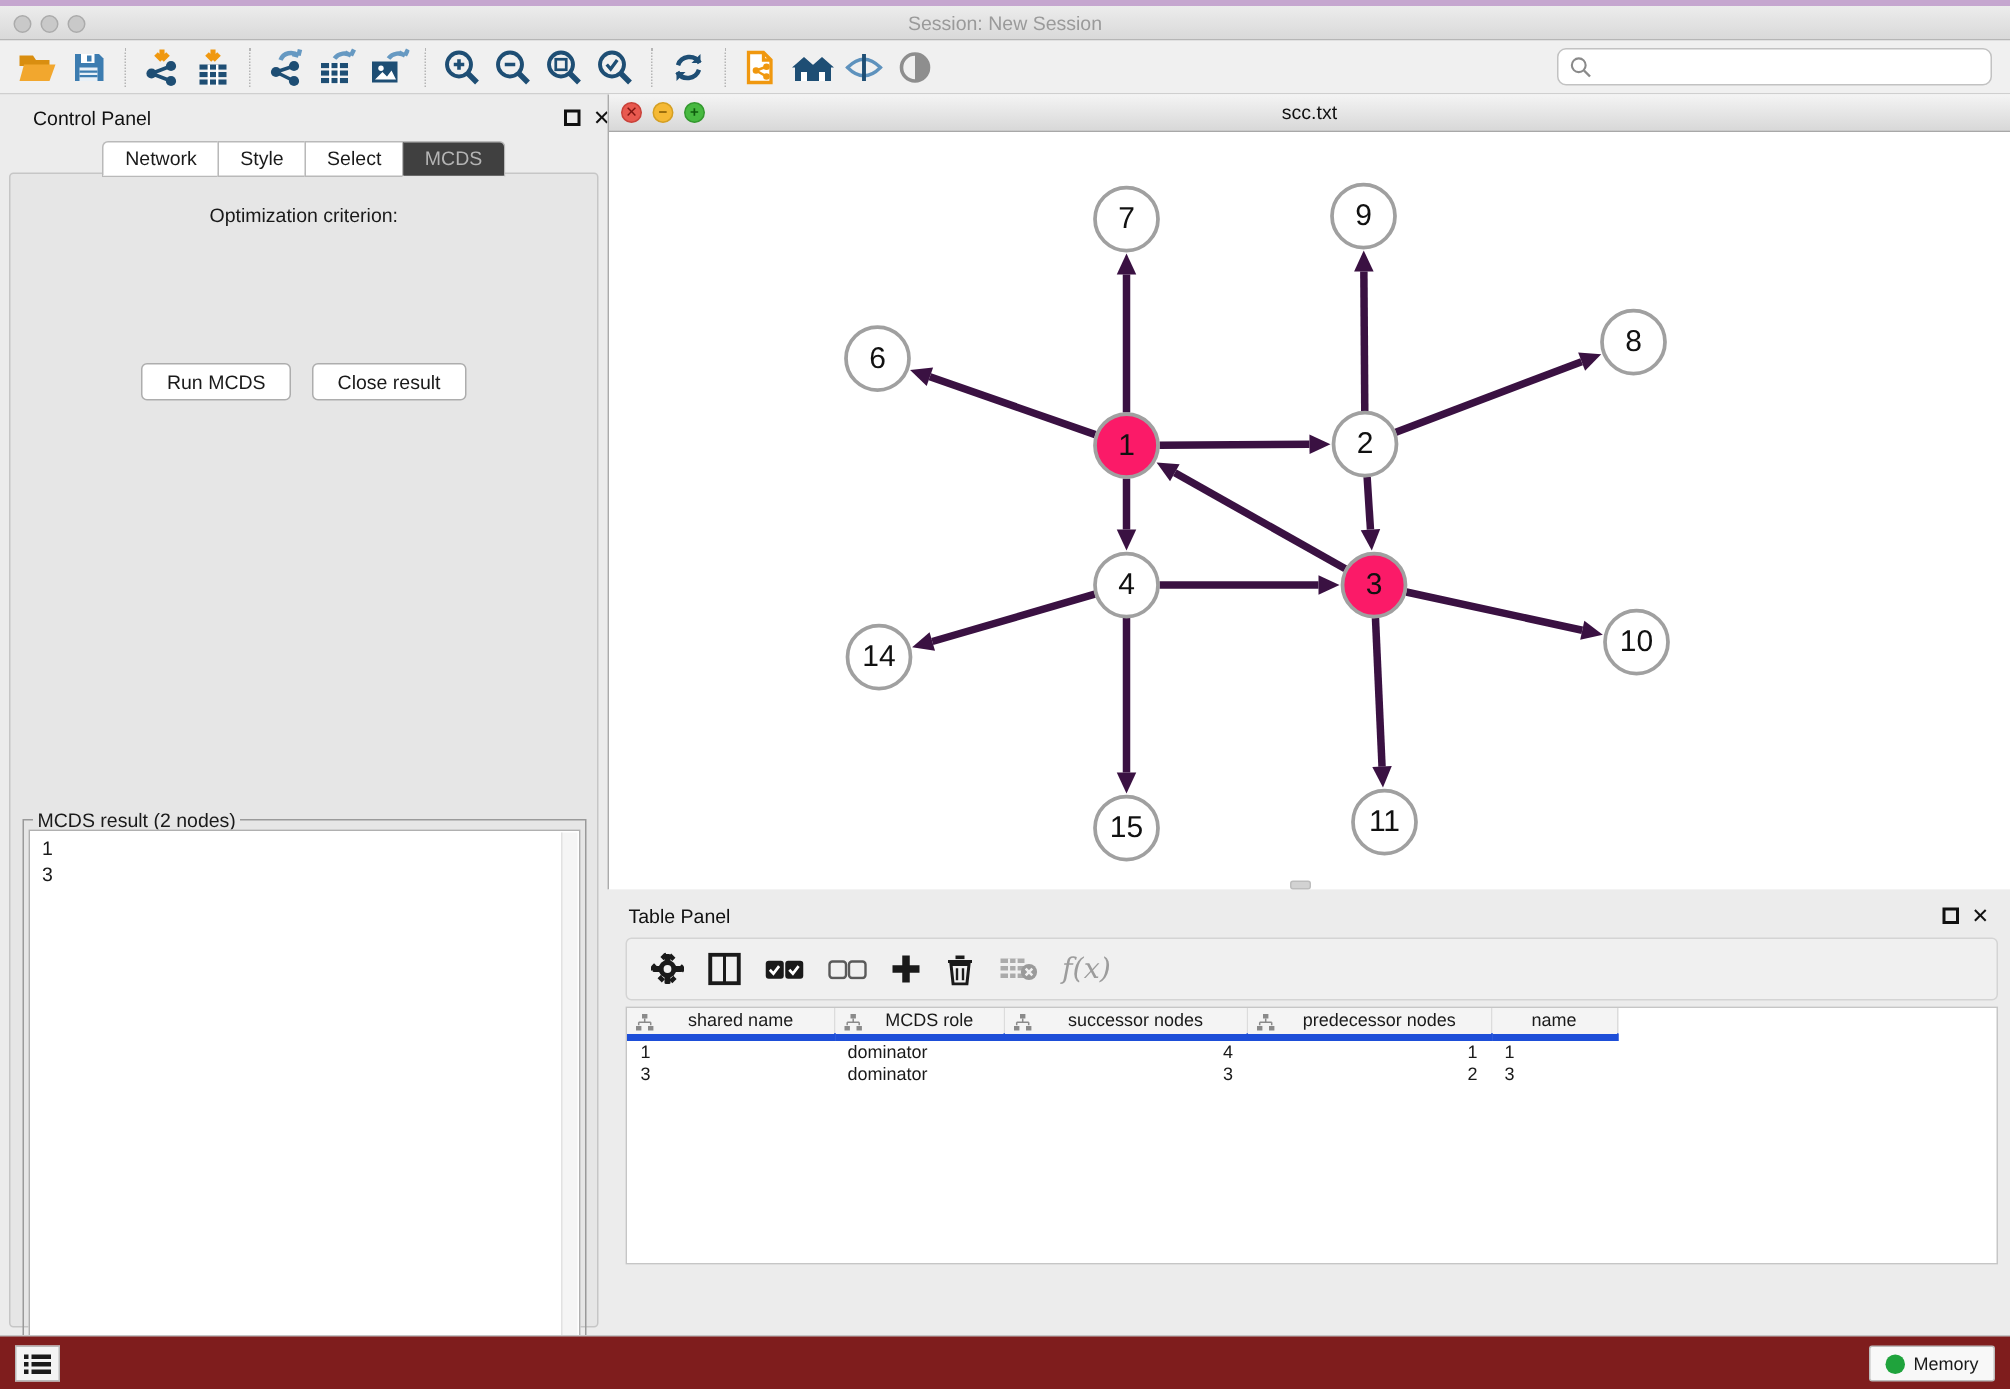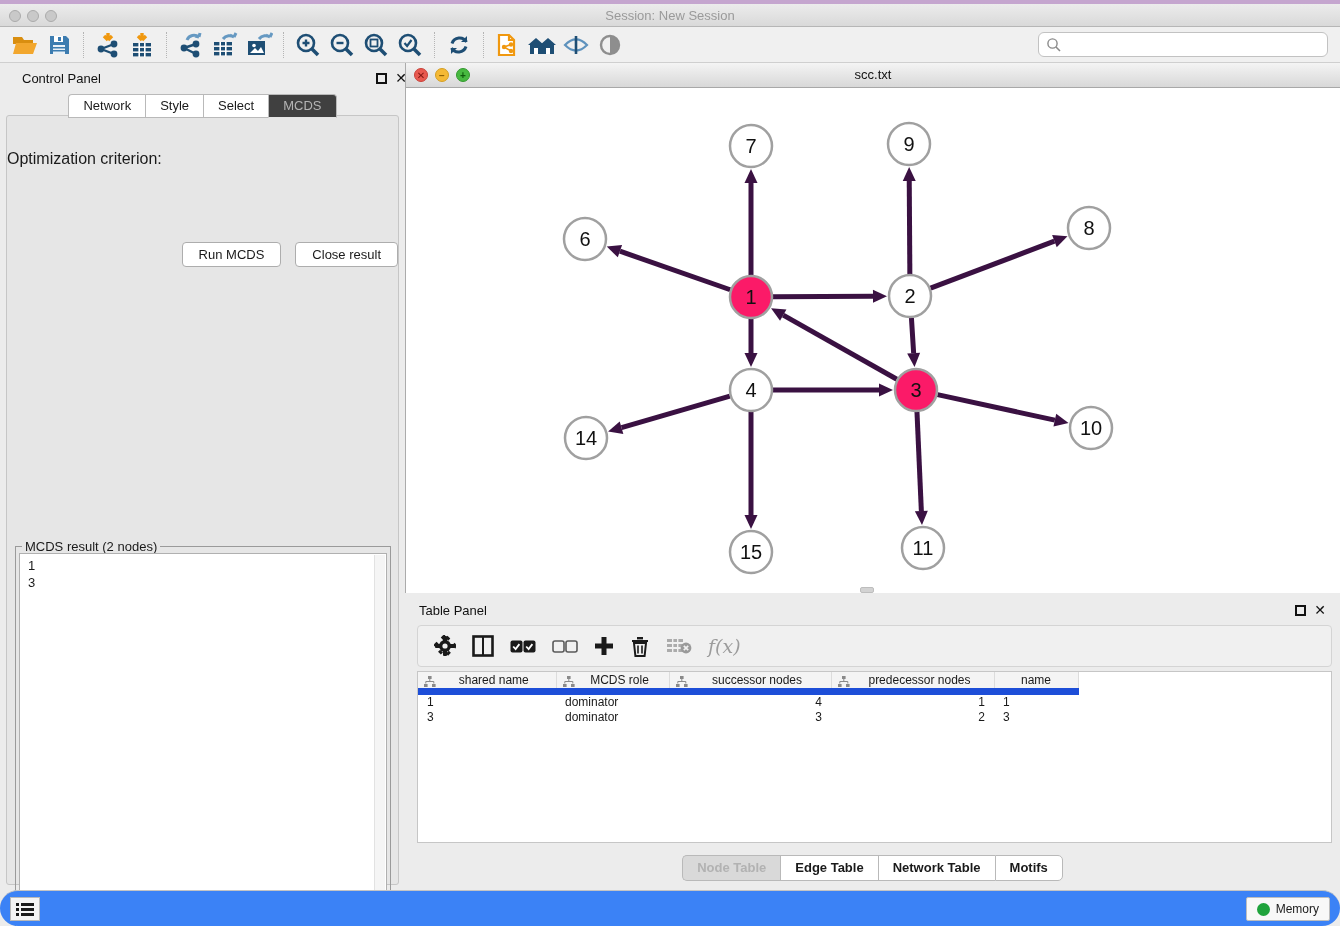--- a/index.html
+++ b/index.html
@@ -33,27 +33,27 @@
 
   .cp-tabs { position:absolute; left:0; top:31px; width:100%; display:flex; justify-content:center; z-index:3; }
   .tab { border:1px solid #B9B9B9; background:#fff; padding:3px 14px 4px; font-size:13px;
     border-right-width:0; }
   .tab:first-child { border-top-left-radius:4px; }
   .tab:last-child { border-right-width:1px; border-top-right-radius:4px; }
   .tab.active { background:#404040; color:#B4B4B4; border-bottom-color:#E4E4E4; }
 
   .cp-body { position:absolute; left:6px; top:52px; width:393px; height:770px;
     background:#E6E6E6; border:1px solid #C6C6C6; border-radius:3px; }
-  .opt-label { margin-top:34px; font-size:16px; }
+  .opt-label { text-align:center; margin-top:20px; font-size:13px; }
   .criterion { position:absolute; left:38px; top:94px; width:312px; height:23px; background:#fff;
     border:1px solid #ADADAD; border-radius:4px; display:flex; align-items:center; padding:0 6px 0 12px; font-size:13px; }
   .stepper { margin-left:auto; display:flex; flex-direction:column; gap:2px; }
   .arr-up { width:0; height:0; border-left:4px solid transparent; border-right:4px solid transparent; border-bottom:5px solid #555; }
   .arr-dn { width:0; height:0; border-left:4px solid transparent; border-right:4px solid transparent; border-top:5px solid #555; }
-  .cp-buttons { position:absolute; left:0; top:126px; width:100%; display:flex; justify-content:flex-end; gap:14px; }
+  .cp-buttons { position:absolute; left:0; top:126px; width:100%; display:flex; justify-content:center; gap:14px; }
   .btn { background:#fff; border:1px solid #ADADAD; border-radius:4px; padding:4px 16px; font-size:13px; }
 
   .result-group { position:absolute; left:8px; top:430px; width:376px; height:382px;
     border:1px solid #9A9A9A; }
   .result-legend { position:absolute; left:6px; top:-8px; background:#E6E6E6; padding:0 3px; font-size:13px; }
   .result-list { position:absolute; left:3px; top:6px; width:368px; height:370px; background:#fff;
     border:1px solid #B0B0B0; padding:3px 0 0 8px; font-size:13px; line-height:17px; }
   .result-scroll { position:absolute; right:1px; top:1px; width:11px; height:368px; background:#F5F5F5; border-left:1px solid #E2E2E2; }
 
   
@@ -74,34 +74,34 @@
   
   .table-panel { position:absolute; left:405px; top:597px; width:935px; height:293px; background:#ECECEC; }
   .tp-header { position:absolute; left:0; top:0; width:100%; height:26px; display:flex; align-items:center; padding:0 14px;gap:33px; }
   .tp-toolbar { position:absolute; left:12px; top:28px; width:915px; height:42px; background:#F0F0F0;
     border:1px solid #D4D4D4; border-radius:4px; display:flex; align-items:center; gap:16px; padding-left:16px; }
   .tp-tool { display:flex; align-items:center; justify-content:center; }
   .fx { font-family:"DejaVu Serif",serif; font-style:italic; font-size:19px; color:#9C9C9C; }
 
   .node-table-wrap { position:absolute; left:12px; top:74px; width:915px; height:172px; background:#fff; border:1px solid #C6C6C6; }
   table.node-table { border-collapse:collapse; width:660px; table-layout:fixed; font-size:12px; }
-  table.node-table th { background:#F4F4F4; border-right:1px solid #DCDCDC; border-bottom:7px solid #1d4ed8;
+  table.node-table th { background:#F4F4F4; border-right:1px solid #DCDCDC; border-bottom:5px solid #1d4ed8;
     font-weight:normal; height:19px; text-align:center; position:relative; padding-left:14px; }
   table.node-table th .col-icon { position:absolute; left:5px; top:4px; }
   table.node-table td { height:16px; padding:0 9px; font-size:12px; }
   td.num { text-align:right; padding-right:18px; }
 
   .tp-tabs { position:absolute; left:0; top:258px; width:100%; display:flex; justify-content:center; }
   .tp-tab { border:1px solid #B9B9B9; background:#fff; padding:4px 14px 5px; font-size:13px; font-weight:bold; border-right-width:0; }
   .tp-tab:first-child { border-radius:5px 0 0 5px; }
   .tp-tab:last-child { border-right-width:1px; border-radius:0 5px 5px 0; }
   .tp-tab.active { background:#D9D9D9; color:#B2B2B2; }
 
   
-  .statusbar { position:absolute; left:0; top:890px; width:1340px; height:36px; background:#3b82f6; border-top:1px solid #C4C4C4;border-radius:18px; }
+  .statusbar { position:absolute; left:0; top:890px; width:1340px; height:36px; background:#7f1d1d; border-top:1px solid #C4C4C4; }
   .list-btn { position:absolute; left:10px; top:6px; width:30px; height:24px; background:#F4F4F4; border:1px solid #B9B9B9;
     display:flex; align-items:center; justify-content:center; }
   .memory-btn { position:absolute; right:10px; top:6px; height:24px; background:#F8F8F8; border:1px solid #BDBDBD;
     border-radius:2px; display:flex; align-items:center; gap:6px; padding:0 10px; font-size:12px; }
   .mem-dot { width:13px; height:13px; border-radius:50%; background:#1FA33C; }
 
   svg { display:block; }
 </style>
 </head>
 <body>
@@ -479,26 +479,20 @@
           <tr>
             <td>3</td>
             <td>dominator</td>
             <td class="num">3</td>
             <td class="num">2</td>
             <td>3</td>
           </tr>
         </tbody>
     </table>
   </div>
-  <div class="tp-tabs">
-    <span class="tp-tab active">Node Table</span>
-    <span class="tp-tab">Edge Table</span>
-    <span class="tp-tab">Network Table</span>
-    <span class="tp-tab">Motifs</span>
-  </div>
 </div>
 
 <div class="statusbar">
   <span class="list-btn">
     <svg width="18" height="14" viewBox="0 0 18 14">
         <g fill="#1a1a1a">
           <rect x="0" y="1" width="3" height="3"></rect>
           <rect x="5" y="1" width="13" height="3"></rect>
           <rect x="0" y="6" width="3" height="3"></rect>
           <rect x="5" y="6" width="13" height="3"></rect>

